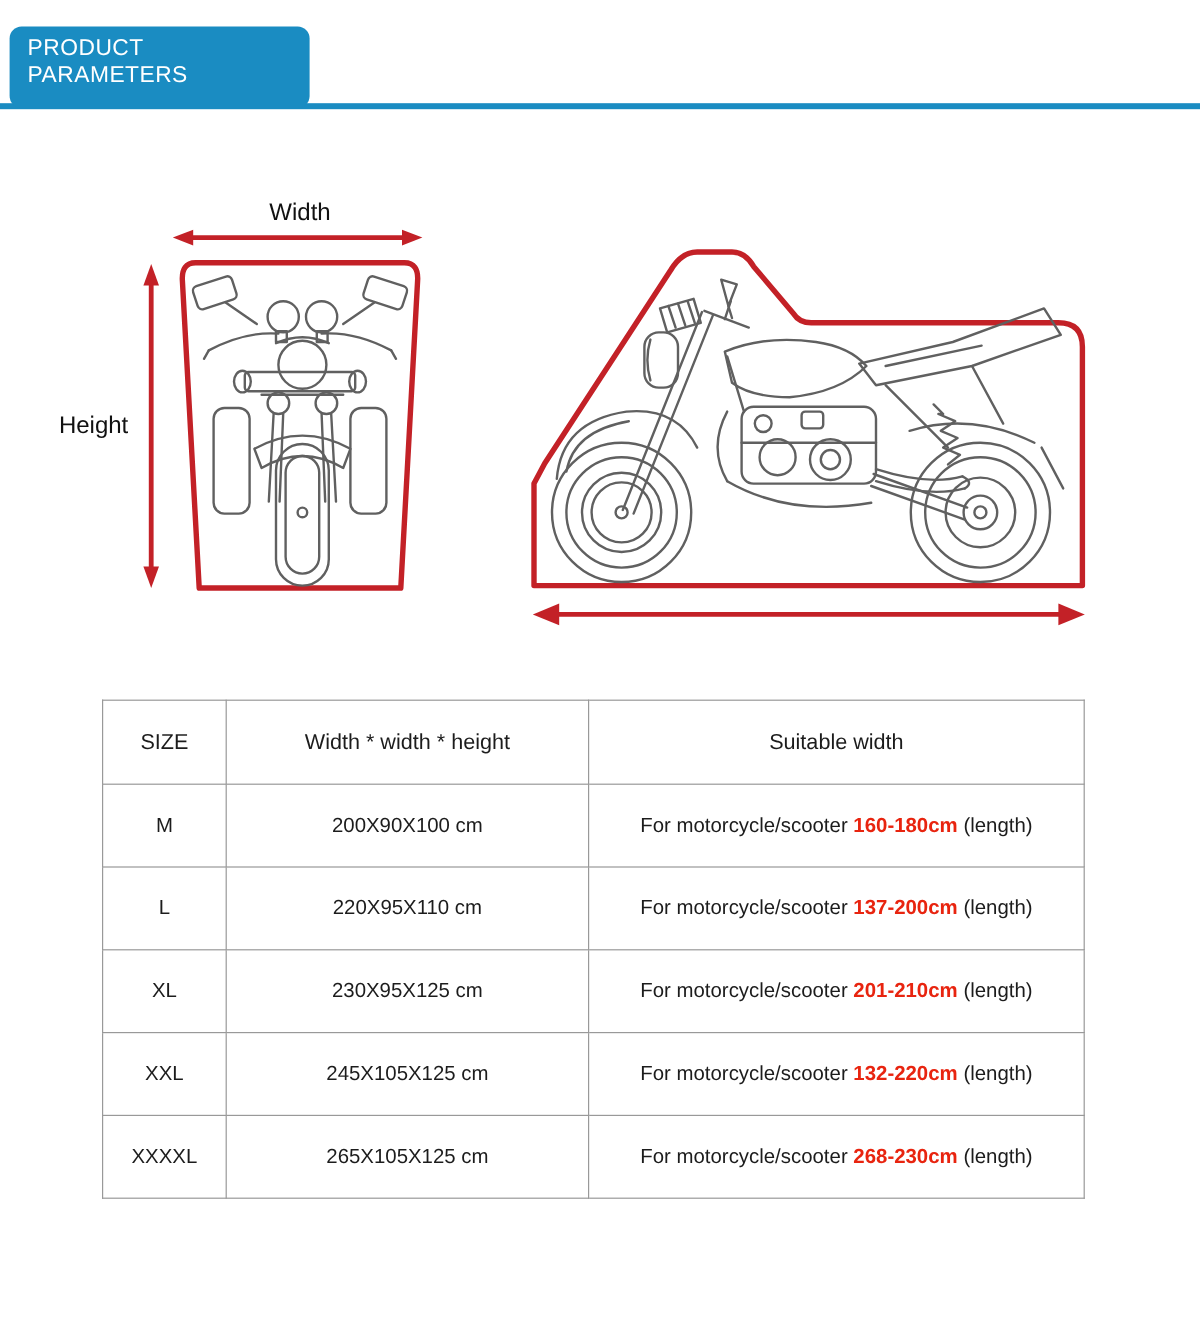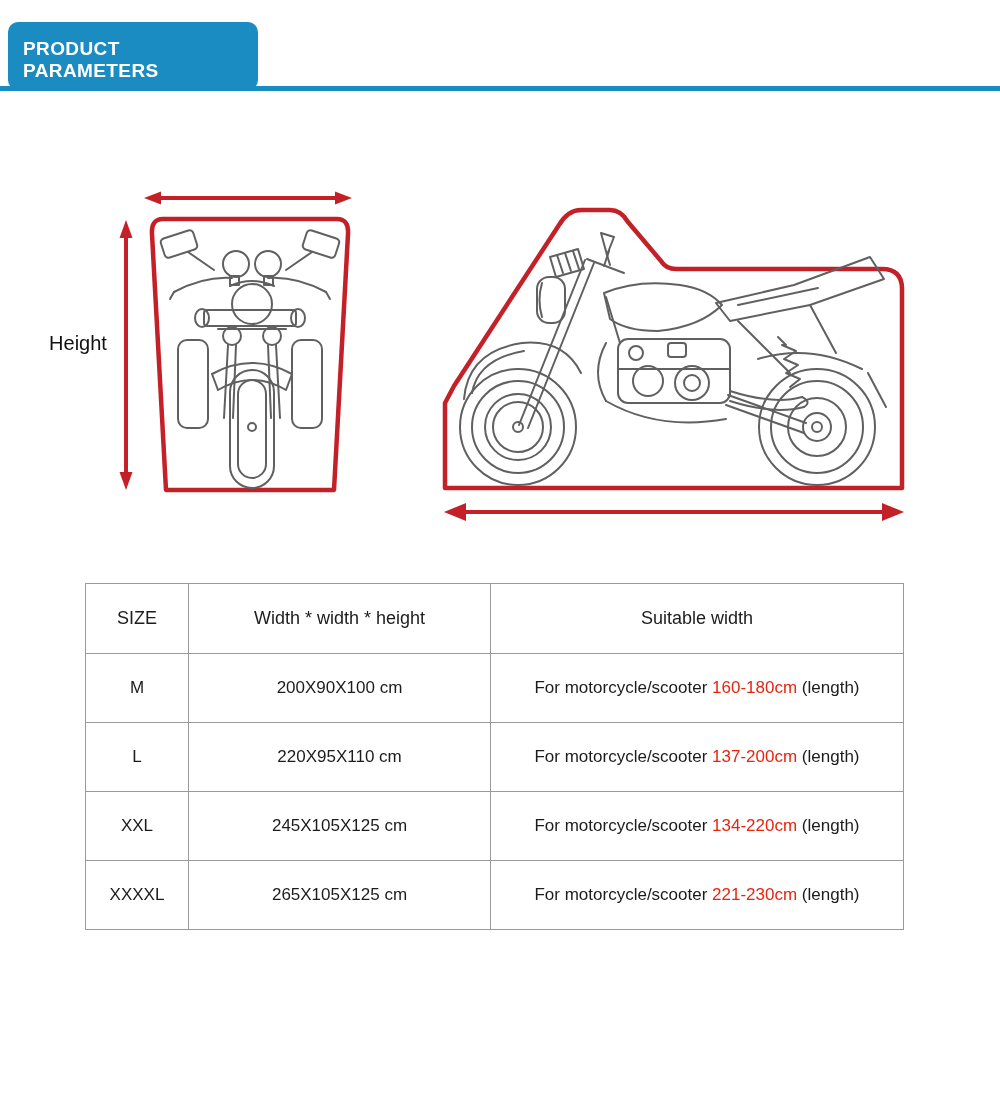--- a/index.html
+++ b/index.html
@@ -6,27 +6,27 @@
     --accent:#1a8cc2; --outline:#c32127; --sketch:#606060; --ink:#1c1c1c;
     --highlight:#e8240f; --table-border:#999999; --page-bg:#ffffff;
   }
   html,body{margin:0;padding:0;}
   body{background:#f4f4f4;font-family:"Liberation Sans",sans-serif;}
   .page{position:relative;width:1000px;height:1111px;background:var(--page-bg);overflow:hidden;margin:0 auto;}
 
   
   .accent-line{position:absolute;left:0;top:86px;width:1000px;height:5px;background:var(--accent);}
   .title-box{position:absolute;left:8px;top:22px;width:250px;height:68px;background:var(--accent);
-    border-radius:10px;box-sizing:border-box;display:flex;align-items:center;padding:8px 0 0 15px;
-    color:#fff;font-size:19px;font-weight:bold;letter-spacing:.4px;}
+    border-radius:10px;box-sizing:border-box;display:flex;align-items:flex-start;padding:8px 0 0 15px;
+    color:#fff;font-size:19px;font-weight:normal;letter-spacing:.4px;}
 
   
   .dim-label{position:absolute;color:#111;font-size:20px;text-align:center;}
   .width-label{left:145px;top:166px;width:210px;}
-  .height-label{left:36px;top:332px;width:84px;}
+  .height-label{left:36px;top:344px;width:84px;}
   .length-label{left:577px;top:520px;width:200px;}
 
   svg{position:absolute;display:block;}
   .width-arrow{left:143px;top:189px;}
   .height-arrow{left:117px;top:219px;}
   .length-arrow{left:442px;top:501px;}
   .front-view{left:140px;top:212px;}
   .side-view{left:438px;top:193px;}
 
   .red-line{stroke:var(--outline);stroke-width:4.5;fill:none;stroke-linejoin:round;stroke-linecap:round;}
@@ -38,32 +38,33 @@
   .size-table{position:absolute;left:85px;top:583px;width:818px;border-collapse:collapse;table-layout:fixed;
     color:var(--ink);border-radius:30px;}
   .size-table th,.size-table td{border:1px solid var(--table-border);text-align:center;vertical-align:middle;
     font-weight:normal;padding:0 6px;}
   .size-table th{height:69px;font-size:18px;}
   .size-table td{height:68px;font-size:17px;}
   .col-size{width:103px;}
   .col-dims{width:302px;}
   .col-suit{width:413px;}
   .cell-size{font-size:18px;}
-  .hl{color:var(--highlight);}
+  .hl{color:var(--highlight);font-weight:bold;}
 </style>
 </head>
 <body>
 
 <div class="page">
 
   <div class="accent-line"></div>
   <div class="title-box">
     <span>PRODUCT PARAMETERS</span>
   </div>
 
+  <div class="dim-label width-label">Width</div>
   <div class="dim-label height-label">Height</div>
 
   <svg class="width-arrow" width="210" height="18" viewBox="0 0 210 18">
     <line class="red-shaft" x1="15" y1="9" x2="195" y2="9"></line>
     <polygon class="red-fill" points="1,9 18,2.5 18,15.5"></polygon>
     <polygon class="red-fill" points="209,9 192,2.5 192,15.5"></polygon>
   </svg>
 
   <svg class="height-arrow" width="18" height="272" viewBox="0 0 18 272">
     <line class="red-shaft" x1="9" y1="16" x2="9" y2="256"></line>
@@ -202,25 +203,30 @@
         <td class="cell-size">M</td>
         <td>200X90X100 cm</td>
         <td><span>For motorcycle/scooter </span><span class="hl">160-180cm</span><span> (length)</span></td>
       </tr>
       <tr>
         <td class="cell-size">L</td>
         <td>220X95X110 cm</td>
         <td><span>For motorcycle/scooter </span><span class="hl">137-200cm</span><span> (length)</span></td>
       </tr>
       <tr>
+        <td class="cell-size">XL</td>
+        <td>230X95X125 cm</td>
+        <td><span>For motorcycle/scooter </span><span class="hl">201-210cm</span><span> (length)</span></td>
+      </tr>
+      <tr>
         <td class="cell-size">XXL</td>
         <td>245X105X125 cm</td>
-        <td><span>For motorcycle/scooter </span><span class="hl">134-220cm</span><span> (length)</span></td>
+        <td><span>For motorcycle/scooter </span><span class="hl">132-220cm</span><span> (length)</span></td>
       </tr>
       <tr>
         <td class="cell-size">XXXXL</td>
         <td>265X105X125 cm</td>
-        <td><span>For motorcycle/scooter </span><span class="hl">221-230cm</span><span> (length)</span></td>
+        <td><span>For motorcycle/scooter </span><span class="hl">268-230cm</span><span> (length)</span></td>
       </tr>
     </tbody>
   </table>
 
 </div>
 
 </body></html>

